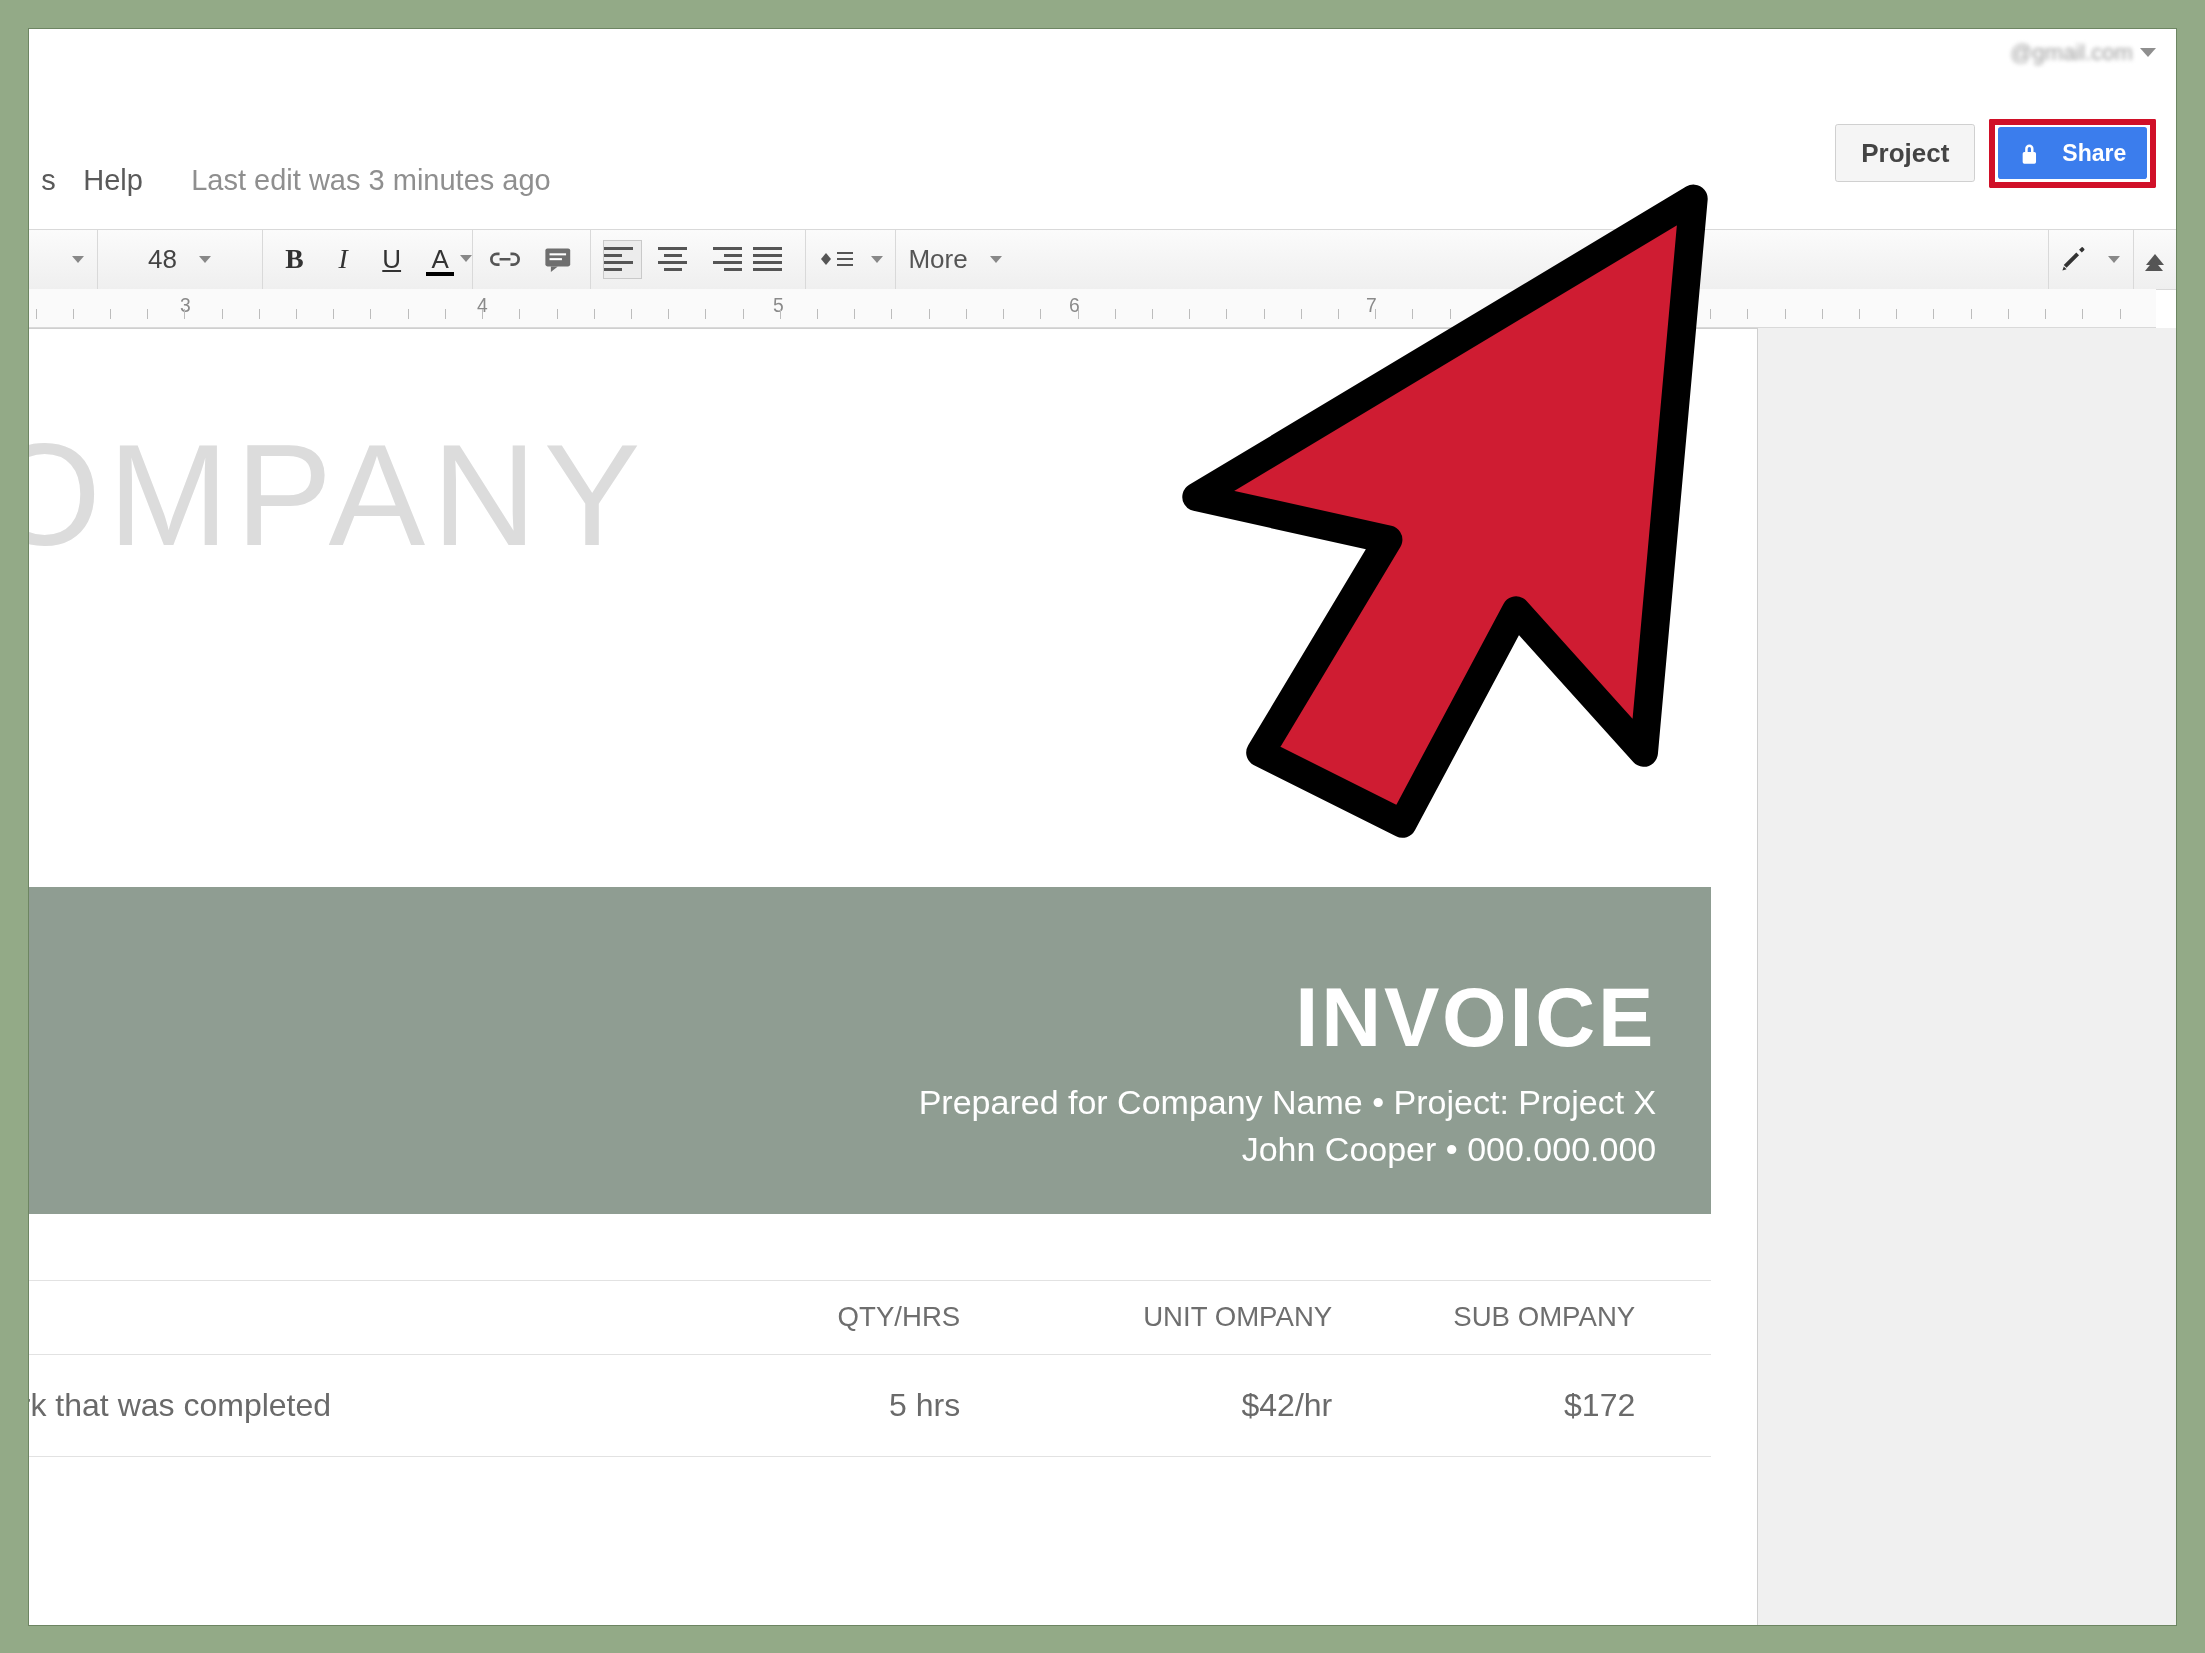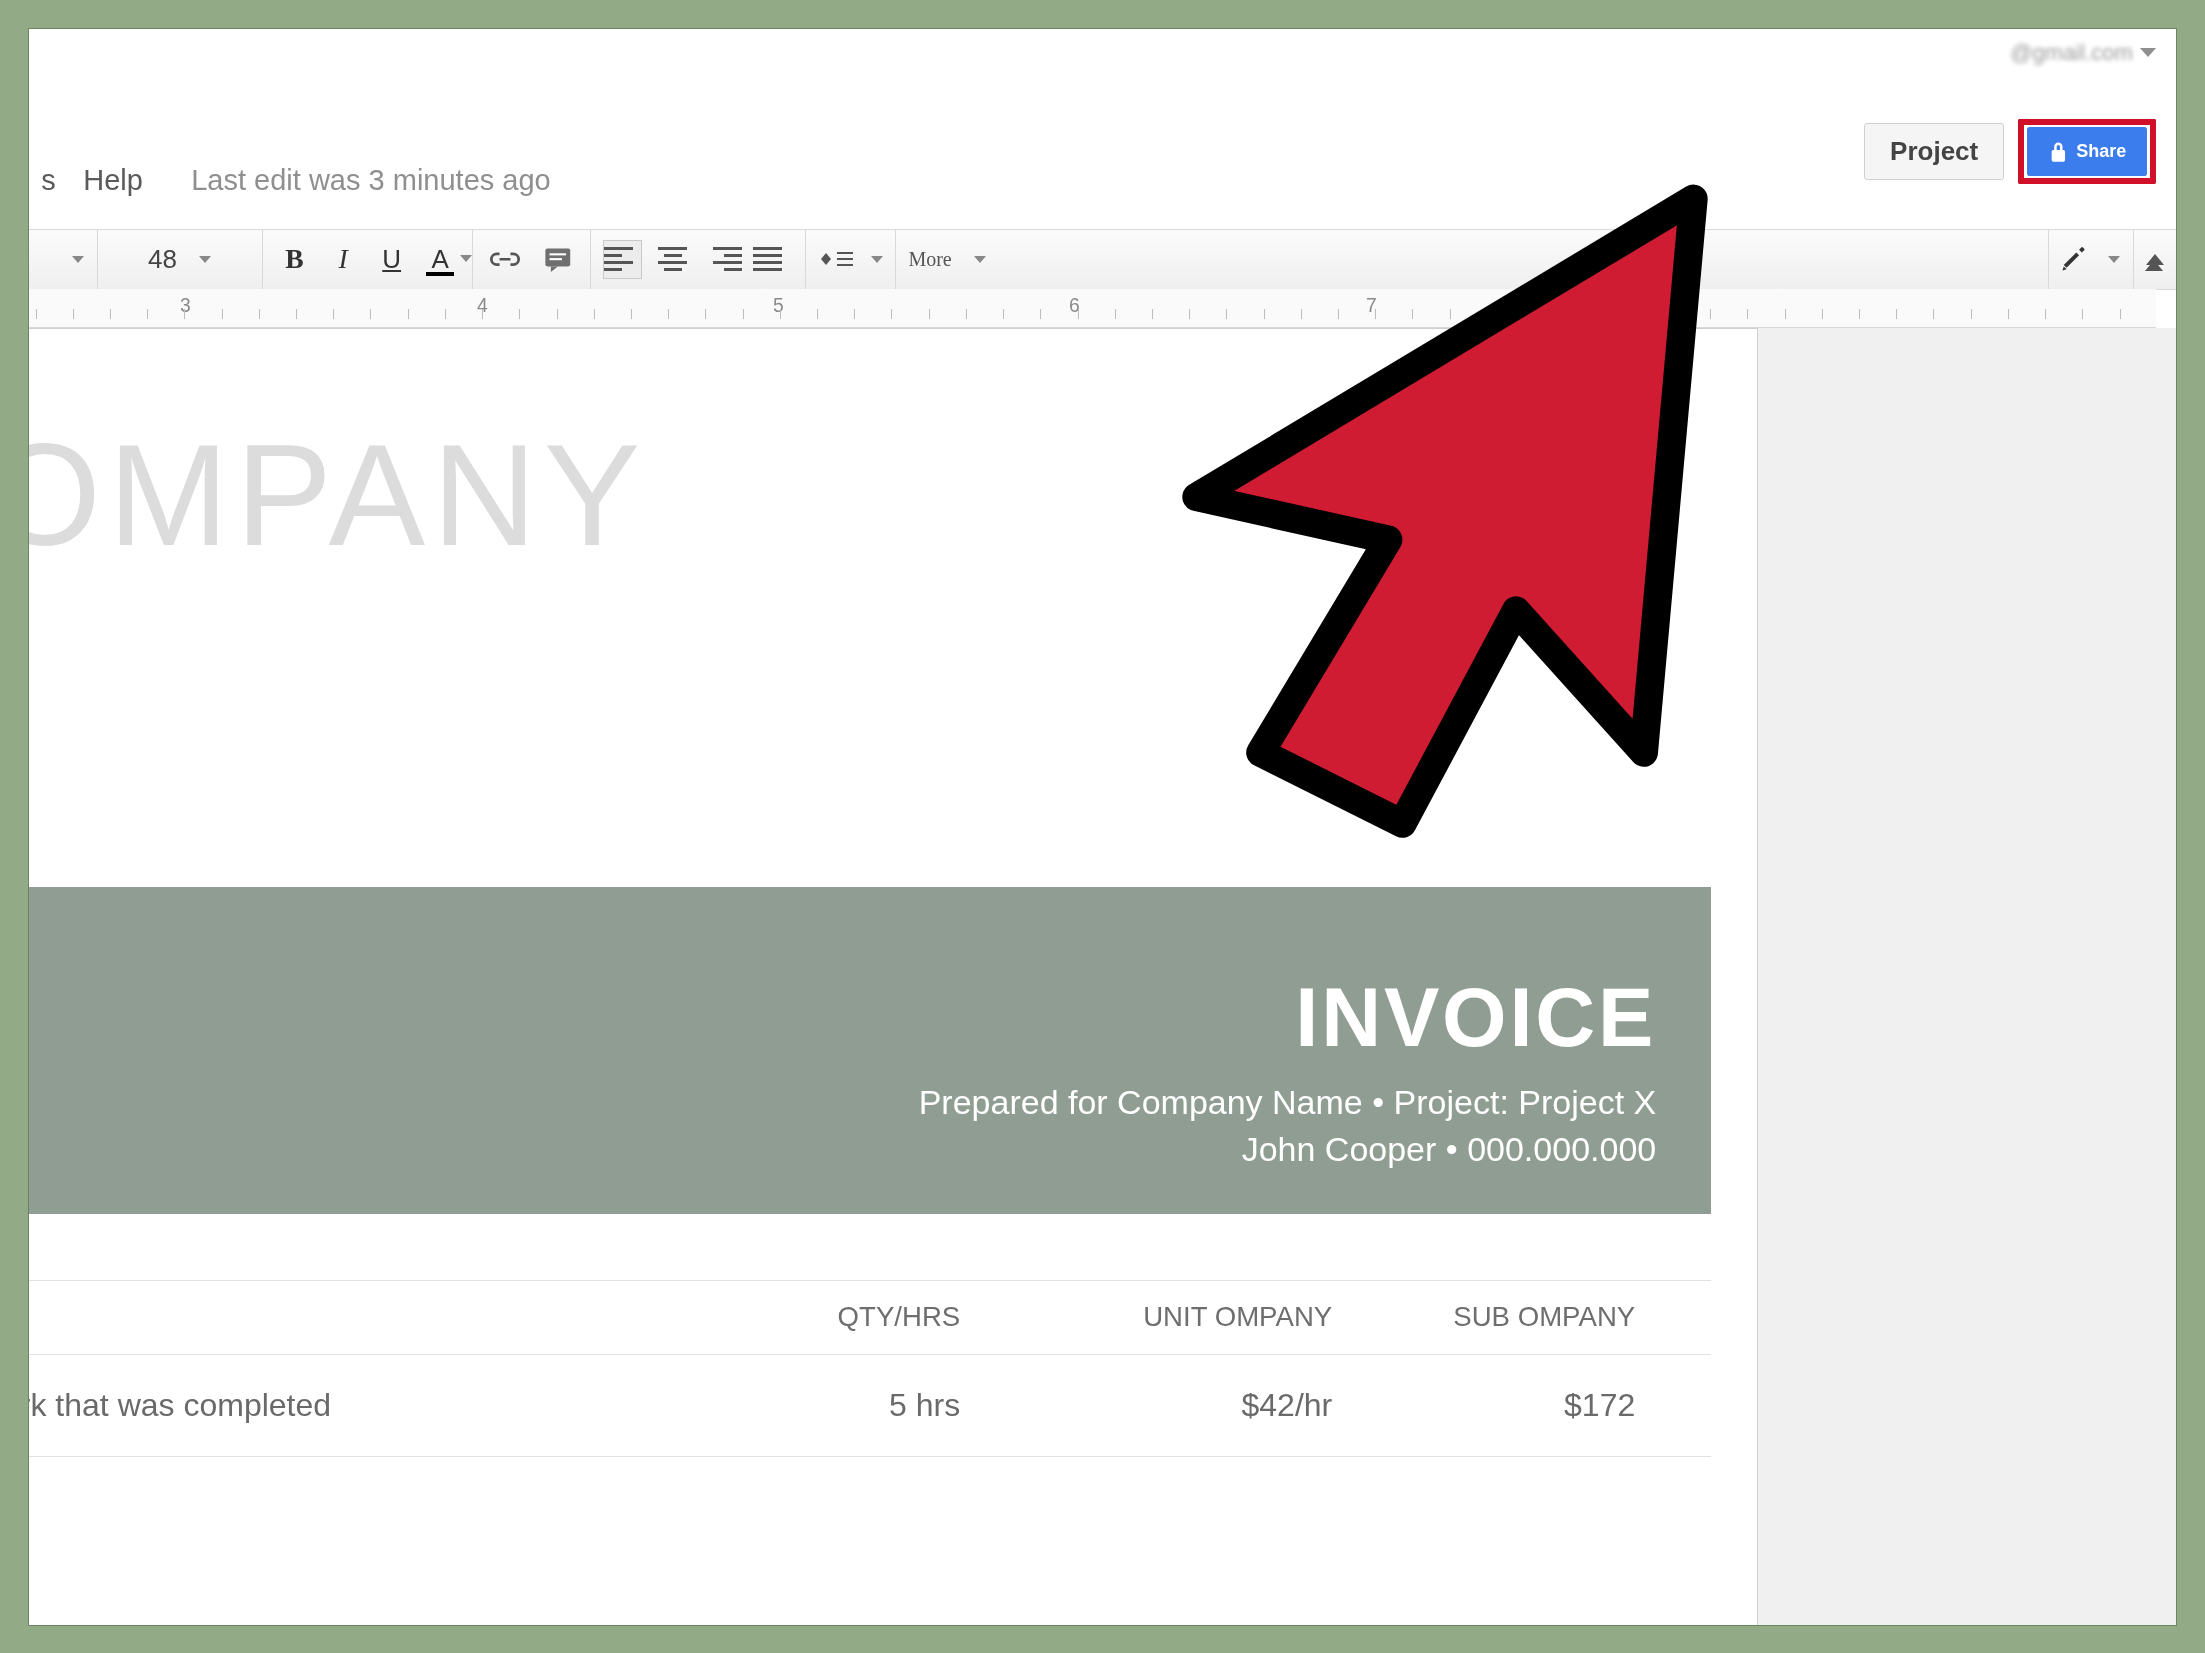--- a/index.html
+++ b/index.html
@@ -69,27 +69,27 @@
   .share-wrap {
     border: 6.9px solid #d01028;
     padding: 2.8px;
     border-radius: 1.4px;
   }
   .share-btn {
     background: #3b7ded;
     border: none;
     border-radius: 2.8px;
     padding: 12.4px 20.7px;
-    font-size: 18px;
+    font-size: 23px;
     font-weight: bold;
     color: #ffffff;
     cursor: pointer;
     display: flex;
     align-items: center;
-    gap: 8px;
+    gap: 23px;
   }
   .lock-icon svg { display:block; }
 
   
   .toolbar {
     position: absolute;
     left: -69px; top: 200px;
     right: 0;
     height: 61px;
     border-top: 0.7px solid #d9d9d9;
@@ -130,21 +130,21 @@
   .textcolor { position: relative; font-size: 26px; color:#333; }
   .textcolor .bar { position:absolute; left:5.5px; right:5.5px; bottom:2.8px; height:4.1px; background:#000; }
   .link-icon svg { display:block; }
   .align-btn { display:flex; flex-direction:column; gap:4.1px; align-items:flex-start; justify-content:center; width:39px; height:39px; cursor:pointer;}
   .align-btn .line { height:2.8px; background:#555; }
   .align-btn.active { background:#ececec; border:0.7px solid #c9c9c9; }
   .linespace { display:flex; flex-direction:column; gap:3.4px; align-items:center; justify-content:center; }
   .linespace .arrowstack { display:flex; flex-direction:column; align-items:center; gap:0.7px;}
   .linespace .up { width:0;height:0;border-left:5.5px solid transparent;border-right:5.5px solid transparent;border-bottom:6.9px solid #555;}
   .linespace .dn { width:0;height:0;border-left:5.5px solid transparent;border-right:5.5px solid transparent;border-top:6.9px solid #555;}
-  .more-label { font-size: 20px; color:#555;font-family:Liberation Serif, serif; }
+  .more-label { font-size: 26px; color:#555; }
   .toolbar-right { margin-left:auto; display:flex; align-items:center; height:100%; }
   .edit-pencil svg{display:block;}
   .chev-up {
     width:0;height:0;
     border-left:9.6px solid transparent;
     border-right:9.6px solid transparent;
     border-bottom:11px solid #555;
   }
   .chev-up.double { position:relative; }
   .chev-up.double::after{

